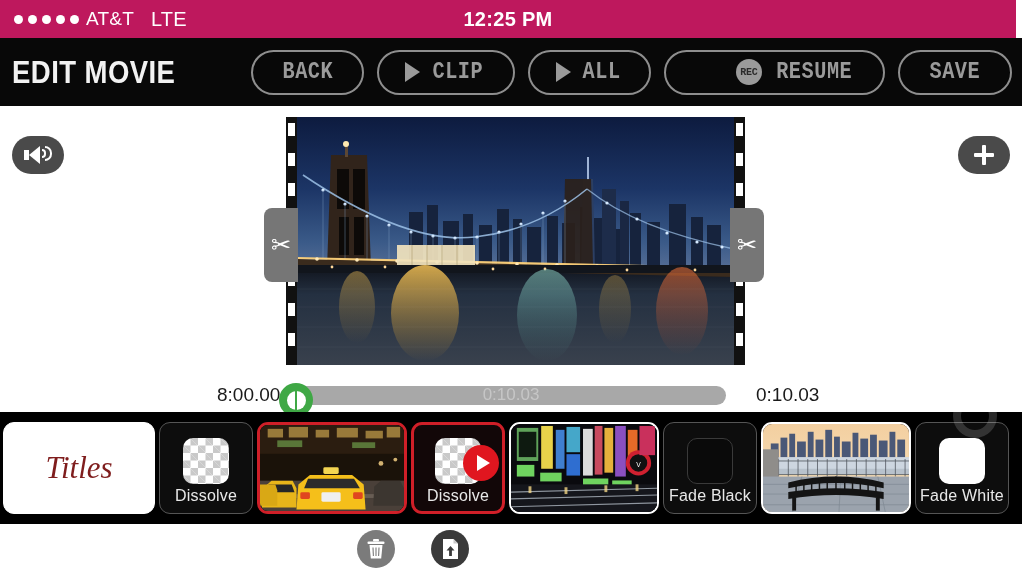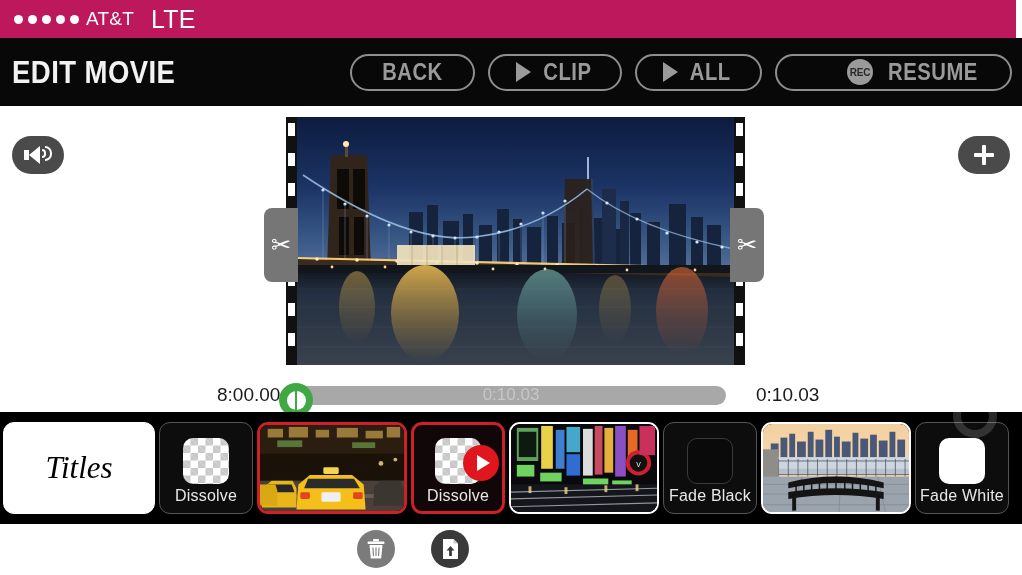--- a/index.html
+++ b/index.html
@@ -15,21 +15,21 @@
   .statusbar {
     position:absolute; left:0; top:0; width:1016px; height:38px;
     background:#be185d; color:#fff;
     display:flex; align-items:center;
     font-size:19px; letter-spacing:.2px;
   }
   .sb-left { display:flex; align-items:center; gap:7px; padding-left:14px; }
   .dots { display:flex; gap:5px; align-items:center; }
   .dot { width:9px; height:9px; border-radius:50%; background:#fff; }
   .sb-carrier { font-size:19px; font-weight:400; }
-  .sb-lte { font-size:25px; margin-left:10px; }
+  .sb-lte { font-size:20px; margin-left:10px; }
   .sb-center {
     position:absolute; left:0; right:0; text-align:center;
     font-size:20px; font-weight:700; letter-spacing:.3px;
   }
   .sb-right {
     margin-left:auto; padding-right:8px;
     display:flex; align-items:center; gap:7px; font-size:19px;
   }
   .batt {
     position:relative; width:42px; height:19px;
@@ -53,25 +53,25 @@
     color:#f2f2f2;
     font-size:32px; font-weight:700;
     letter-spacing:0.5px;
     transform:scaleX(0.86);
     transform-origin:left center;
     font-family:"Liberation Sans Narrow","Liberation Sans",sans-serif;
   }
   .tb-btns { margin-left:auto; display:flex; align-items:center; gap:13px; padding-right:10px; }
   .pill {
     display:flex; align-items:center; justify-content:center; gap:9px;
-    height:37px; border:2px solid #8e8e8e; border-radius:24px;
+    height:45px; border:2px solid #8e8e8e; border-radius:24px;
     background:transparent; color:#9a9a9a;
     font-size:23px; font-weight:700; letter-spacing:.6px;
     padding:0 26px; cursor:pointer;
-    font-family:Liberation Sans, sans-serif;
+    font-family:Liberation Mono, monospace;
   }
   .pill .lbl { transform:scaleX(0.88); transform-origin:center; display:block; }
   .play-tri {
     width:0;height:0;border-left:15px solid #9a9a9a;
     border-top:10px solid transparent;border-bottom:10px solid transparent;
     flex:0 0 auto;
   }
   .rec-badge {
     width:26px;height:26px;border-radius:50%;background:#9a9a9a;
     display:flex;align-items:center;justify-content:center;
@@ -185,21 +185,21 @@
     position:relative; flex:0 0 auto; height:92px;
     border-radius:11px; overflow:hidden;
     display:flex; align-items:center; justify-content:center;
     cursor:pointer;
   }
   .cell.titles {
     width:152px; background:#fff; border:1px solid #fff;
   }
   .cell.titles .t-txt {
     font-family:"Liberation Serif","DejaVu Serif",serif;
-    font-style:italic; font-size:31px; color:#000000;
+    font-style:italic; font-size:31px; color:#7f1d1d;
   }
   .cell.trans {
     width:94px; background:#0d0d0d; border:1.5px solid #555;
     flex-direction:column; gap:3px; padding-top:6px;
   }
   .cell.trans.selected { border:3px solid #cf1f28; background:#120708; }
   .tr-label {
     font-size:16px; color:#e8e8e8; letter-spacing:.2px;
     font-family:"Liberation Sans Narrow","Liberation Sans",sans-serif;
   }
@@ -257,20 +257,21 @@
       <div class="dots">
         <i class="dot"></i>
           <i class="dot"></i>
           <i class="dot"></i>
           <i class="dot"></i>
           <i class="dot"></i>
       </div>
       <span class="sb-carrier">AT&amp;T</span>
       <span class="sb-lte">LTE</span>
     </div>
+    <div class="sb-center">12:25 PM</div>
   </div>
 
   <div class="toolbar">
     <div class="app-title">EDIT MOVIE</div>
     <div class="tb-btns">
 
       <button class="pill">
         <span class="lbl">BACK</span>
       </button>
 
@@ -282,20 +283,23 @@
       <button class="pill">
         <span class="play-tri"></span>
         <span class="lbl">ALL</span>
       </button>
 
       <button class="pill">
         <span class="rec-badge">REC</span>
         <span class="lbl">RESUME</span>
       </button>
 
+      <button class="pill">
+        <span class="lbl">SAVE</span>
+      </button>
 
     </div>
   </div>
 
   <div class="stage">
 
     <button class="round-btn btn-audio">
       <span class="spk">
         <span class="spk-box"></span>
         <span class="spk-body"></span>

